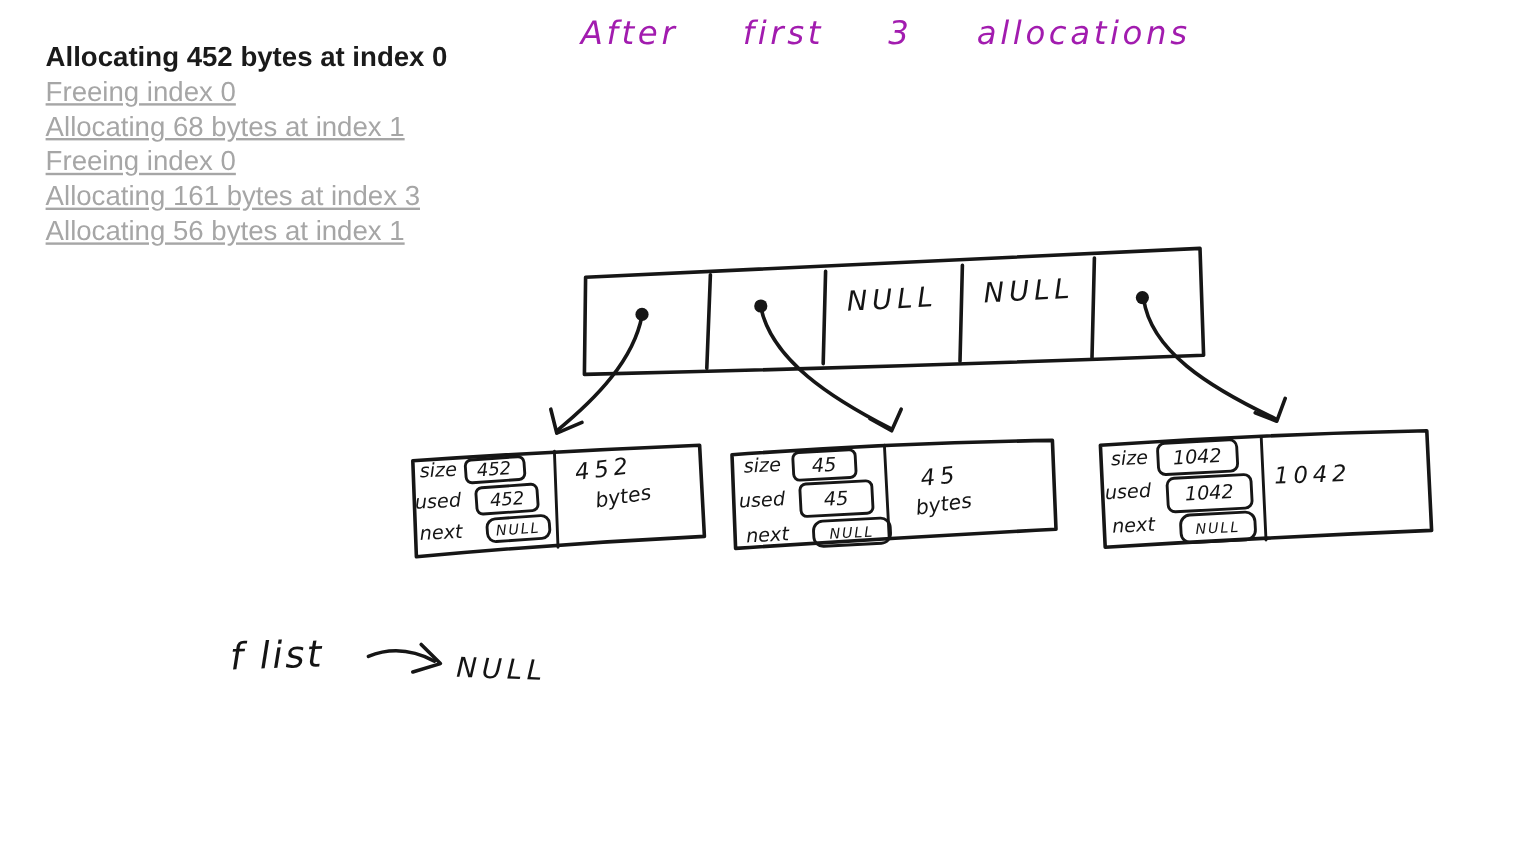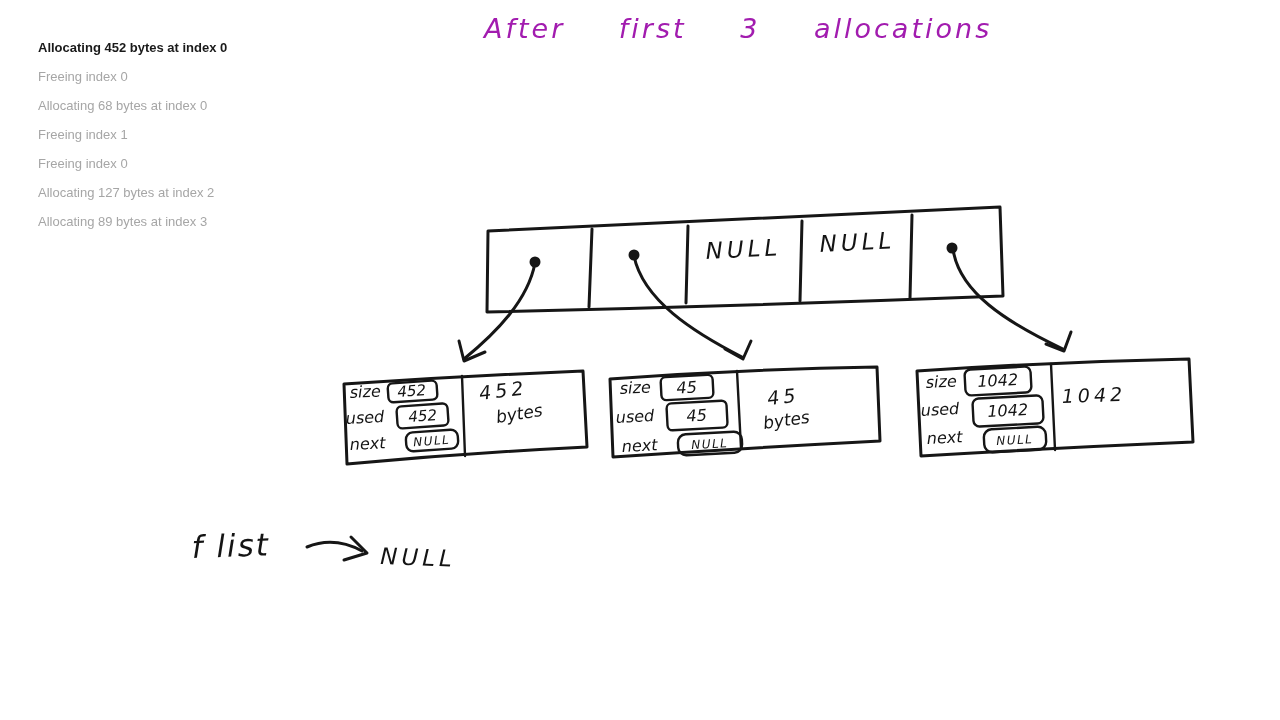--- a/index.html
+++ b/index.html
@@ -1,24 +1,24 @@
 <!DOCTYPE html>
 <html><head>
 <meta charset="utf-8">
 <style>
   html, body { margin: 0; padding: 0; background: #ffffff; }
   .canvas {
     position: relative; width: 1280px; height: 720px; background: #ffffff;
     overflow: hidden; font-family: "Liberation Sans", sans-serif;
   }
   
-  .log { position: absolute; left: 38px; top: 33px; font-size: 13px; line-height: 29px; }
+  .log { position: absolute; left: 38px; top: 33px; font-size: 23px; line-height: 29px; }
   .log-line { white-space: nowrap; }
   .log-line.completed { color: #1a1a1a; font-weight: 700; }
-  .log-line.pending   { color: #a6a6a6; font-weight: 400; }
+  .log-line.pending   { color: #a6a6a6; font-weight: 400; text-decoration: underline; }
   
   .title {
     position: absolute; left: 484px; top: 13px; white-space: nowrap;
     font-family: "DejaVu Sans", sans-serif; font-style: italic;
     font-size: 27px; color: #a21caf; letter-spacing: 3px; word-spacing: 42px;
   }
   
   .sketch { position: absolute; left: 0; top: 0; }
   .ink  { stroke: #161616; fill: none; stroke-width: 3;   stroke-linecap: round; stroke-linejoin: round; }
   .thin { stroke: #161616; fill: none; stroke-width: 2.4; stroke-linecap: round; stroke-linejoin: round; }
@@ -35,25 +35,24 @@
   .flist-null  { font-size: 23px; letter-spacing: 4px; }
 </style>
 </head>
 <body>
 
 <div class="canvas">
 
   <div class="log">
     <div class="log-line completed">Allocating 452 bytes at index 0</div>
     <div class="log-line pending">Freeing index 0</div>
-    <div class="log-line pending">Allocating 68 bytes at index 0</div>
-    <div class="log-line pending">Freeing index 1</div>
+    <div class="log-line pending">Allocating 68 bytes at index 1</div>
     <div class="log-line pending">Freeing index 0</div>
-    <div class="log-line pending">Allocating 127 bytes at index 2</div>
-    <div class="log-line pending">Allocating 89 bytes at index 3</div>
+    <div class="log-line pending">Allocating 161 bytes at index 3</div>
+    <div class="log-line pending">Allocating 56 bytes at index 1</div>
   </div>
 
   <div class="title">After first 3 allocations</div>
 
   <svg class="sketch" width="1280" height="720" viewBox="0 0 1280 720">
 
     <g>
       <path class="ink" d="M 488 231 Q 744 218 1000 207 L 1003 296 Q 744 306 487 312 Z"></path>
       <path class="ink" d="M 592 229 L 589 307"></path>
       <path class="ink" d="M 688 226 L 686 303"></path>

